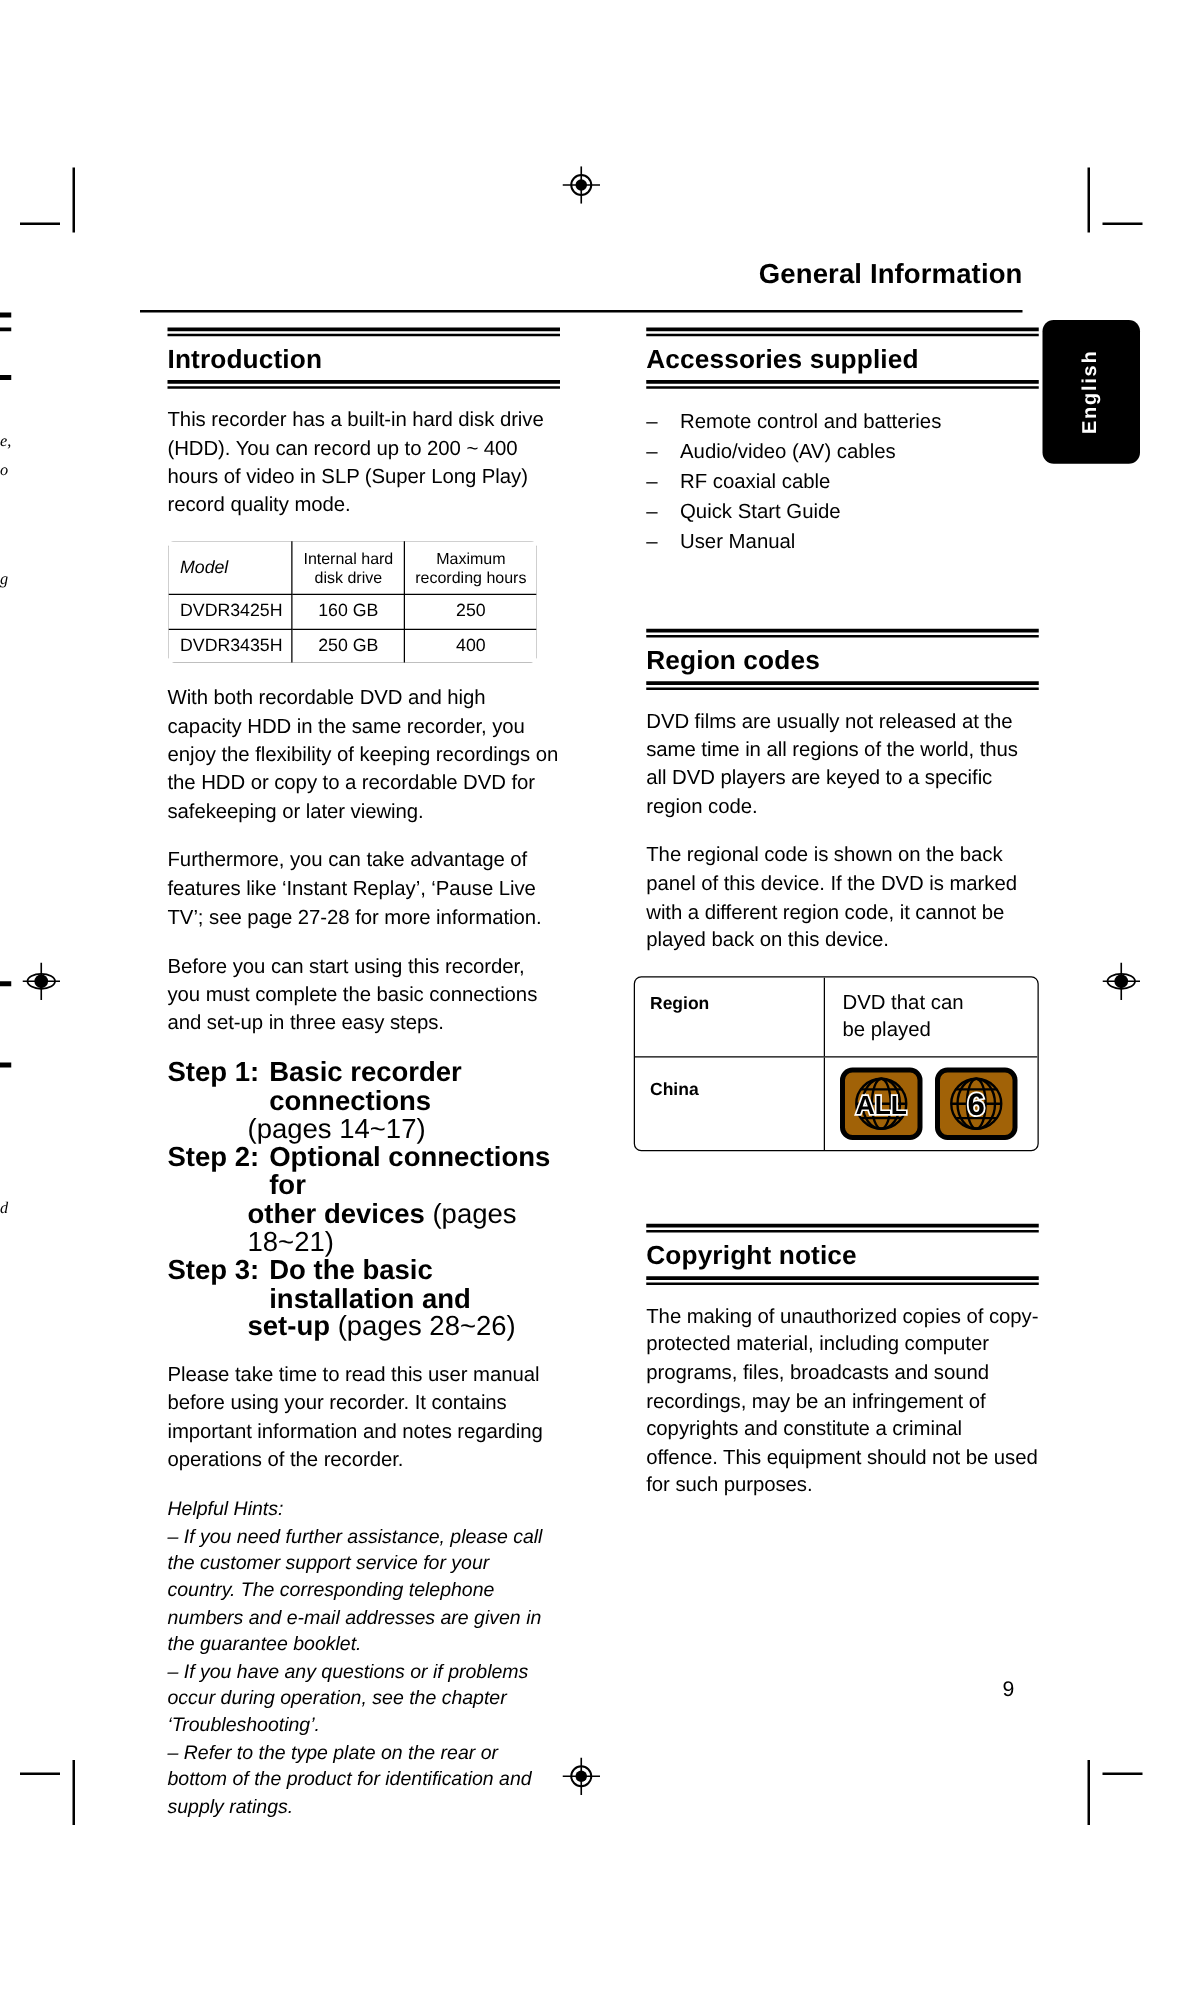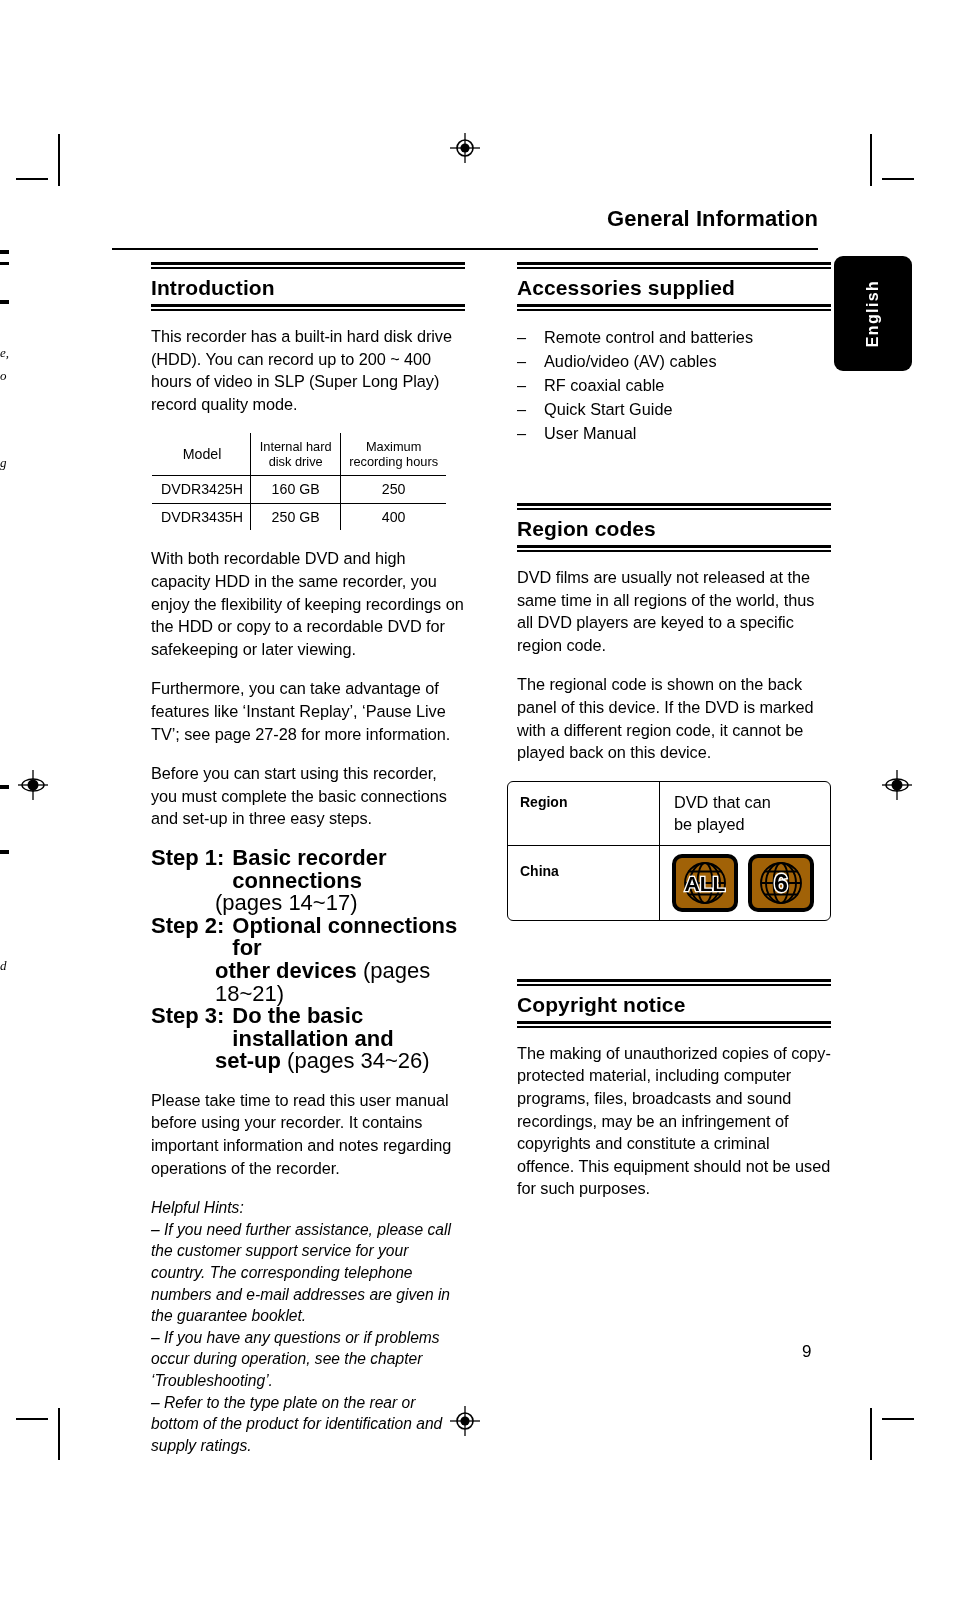--- a/index.html
+++ b/index.html
@@ -99,21 +99,21 @@
     font-size: 16px;
     font-weight: bold;
     letter-spacing: 1.4px;
   }
 
   
   .col {
     position: absolute;
     top: 262px;
   }
-  .col-left  { left: 151px; width: 314px; }
+  .col-left  { left: 134px; width: 314px; }
   .col-right { left: 517px; width: 314px; }
 
   
   .sec { margin-bottom: 0; }
   .rule-dbl {
     border-top: 3px solid #000;
     border-bottom: 2px solid #000;
     height: 2px;
   }
   .sec-title {
@@ -167,23 +167,24 @@
     padding: 5px 7px;
     vertical-align: middle;
   }
   table.model-table td.hdr {
     text-align: center;
     font-size: 12.8px;
     line-height: 15px;
     padding: 6px 4px;
   }
   table.model-table td.hdr-left {
-    text-align: center;
+    text-align: left;
     font-size: 14.2px;
     padding-left: 9px;
+    font-style: italic;
   }
   table.model-table td.c { text-align: center; }
   table.model-table tr td:first-child { padding-left: 9px; }
 
   
   .steps {
     margin: 0 0 16px 0;
     font-size: 22px;
     line-height: 22.6px;
   }
@@ -377,21 +378,21 @@
       <div class="step-row">
         <span class="step-label">Step 2:</span>
         <span class="step-text"><b>Optional connections for</b></span>
       </div>
       <div class="step-cont"><b>other devices</b><span> (pages 18~21)</span></div>
 
       <div class="step-row">
         <span class="step-label">Step 3:</span>
         <span class="step-text"><b>Do the basic installation and</b></span>
       </div>
-      <div class="step-cont"><b>set-up</b><span> (pages 34~26)</span></div>
+      <div class="step-cont"><b>set-up</b><span> (pages 28~26)</span></div>
     </div>
 
     <p class="body">Please take time to read this user manual before using your recorder. It contains important information and notes regarding operations of the recorder.</p>
 
     <div class="hints">
       <p class="hint-title">Helpful Hints:</p>
       <p>– If you need further assistance, please call the customer support service for your country. The corresponding telephone numbers and e-mail addresses are given in the guarantee booklet.</p>
       <p>– If you have any questions or if problems occur during operation, see the chapter ‘Troubleshooting’.</p>
       <p>– Refer to the type plate on the rear or bottom of the product for identification and supply ratings.</p>
     </div>

